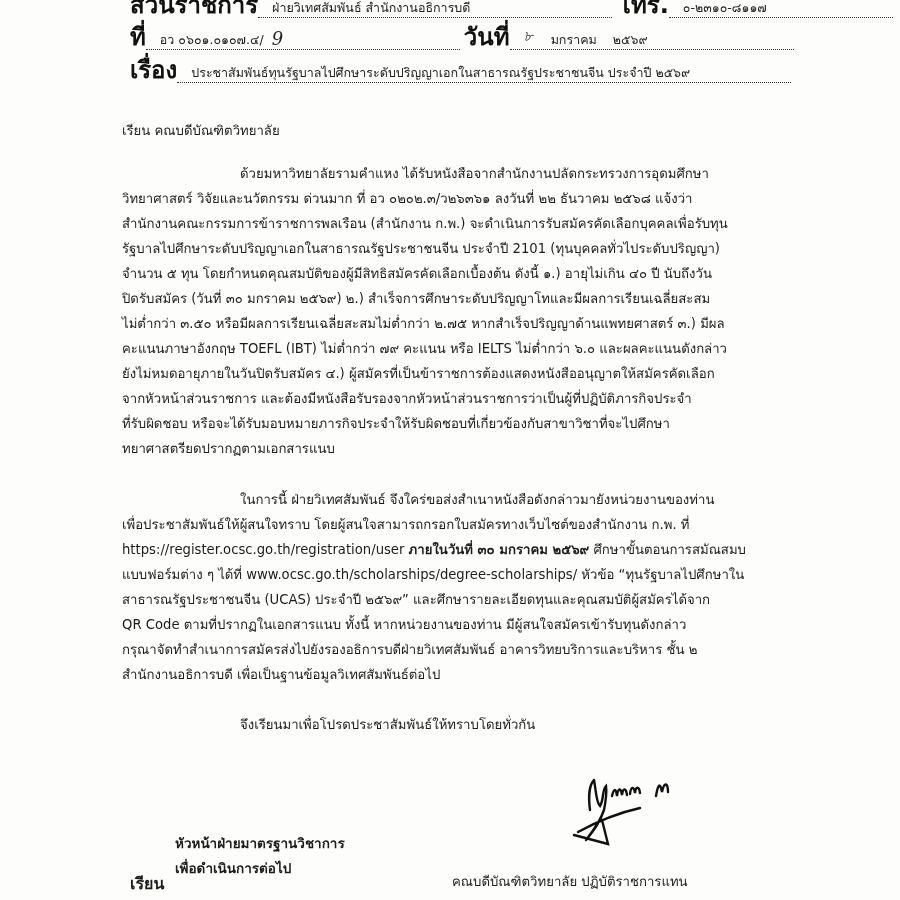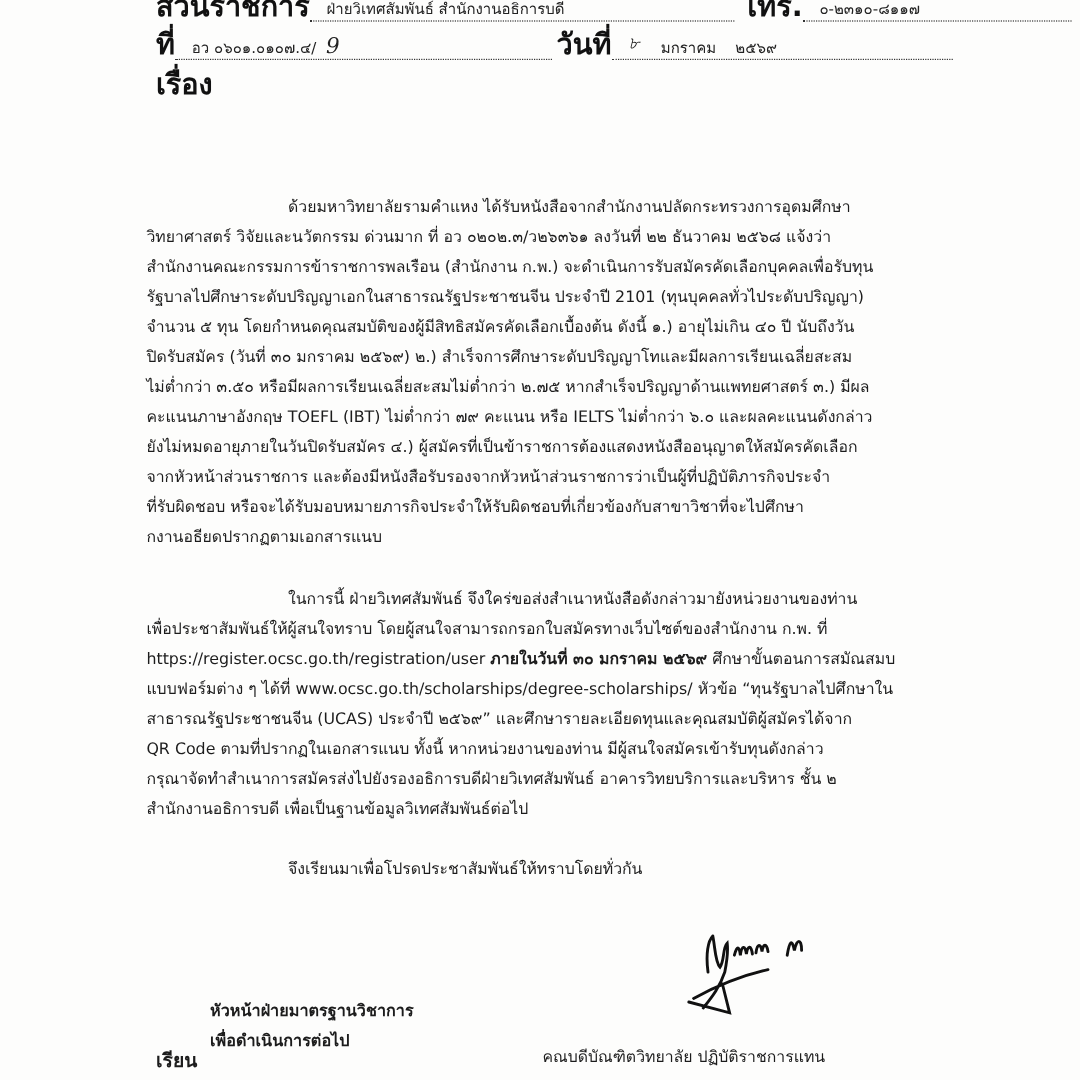--- a/index.html
+++ b/index.html
@@ -52,36 +52,40 @@
     <span class="hdr-label" style="margin-left:4px;">วันที่</span>
     <span class="hdr-dots" style="width:270px;">
       <span class="hand" style="font-size:14px;margin-right:18px;">৮</span>
       <span class="hdr-value" style="margin-right:16px;">มกราคม</span>
       <span class="hdr-value">๒๕๖๙</span>
     </span>
   </div>
 
   <div class="hdr-row" style="top:57px;">
     <span class="hdr-label">เรื่อง</span>
+    <span class="hdr-dots" style="width:600px;">
+      <span class="hdr-value">ประชาสัมพันธ์ทุนรัฐบาลไปศึกษาระดับปริญญาเอกในสาธารณรัฐประชาชนจีน ประจำปี ๒๕๖๙</span>
+    </span>
   </div>
 
+  <div class="txt left" style="top:118px;">เรียน  คณบดีบัณฑิตวิทยาลัย</div>
 
   <div>
     <div class="txt ind1" style="top:161px;">ด้วยมหาวิทยาลัยรามคำแหง ได้รับหนังสือจากสำนักงานปลัดกระทรวงการอุดมศึกษา</div>
     <div class="txt left" style="top:186px;">วิทยาศาสตร์ วิจัยและนวัตกรรม ด่วนมาก ที่ อว ๐๒๐๒.๓/ว๒๖๓๖๑ ลงวันที่ ๒๒ ธันวาคม ๒๕๖๘ แจ้งว่า</div>
     <div class="txt left" style="top:211px;">สำนักงานคณะกรรมการข้าราชการพลเรือน (สำนักงาน ก.พ.) จะดำเนินการรับสมัครคัดเลือกบุคคลเพื่อรับทุน</div>
     <div class="txt left" style="top:236px;">รัฐบาลไปศึกษาระดับปริญญาเอกในสาธารณรัฐประชาชนจีน ประจำปี 2101 (ทุนบุคคลทั่วไประดับปริญญา)</div>
     <div class="txt left" style="top:261px;">จำนวน ๕ ทุน โดยกำหนดคุณสมบัติของผู้มีสิทธิสมัครคัดเลือกเบื้องต้น ดังนี้ ๑.) อายุไม่เกิน ๔๐ ปี นับถึงวัน</div>
     <div class="txt left" style="top:286px;">ปิดรับสมัคร (วันที่ ๓๐ มกราคม ๒๕๖๙) ๒.) สำเร็จการศึกษาระดับปริญญาโทและมีผลการเรียนเฉลี่ยสะสม</div>
     <div class="txt left" style="top:311px;">ไม่ต่ำกว่า ๓.๕๐ หรือมีผลการเรียนเฉลี่ยสะสมไม่ต่ำกว่า ๒.๗๕ หากสำเร็จปริญญาด้านแพทยศาสตร์ ๓.) มีผล</div>
     <div class="txt left" style="top:336px;">คะแนนภาษาอังกฤษ TOEFL (IBT) ไม่ต่ำกว่า ๗๙ คะแนน หรือ IELTS ไม่ต่ำกว่า ๖.๐ และผลคะแนนดังกล่าว</div>
     <div class="txt left" style="top:361px;">ยังไม่หมดอายุภายในวันปิดรับสมัคร ๔.) ผู้สมัครที่เป็นข้าราชการต้องแสดงหนังสืออนุญาตให้สมัครคัดเลือก</div>
     <div class="txt left" style="top:386px;">จากหัวหน้าส่วนราชการ และต้องมีหนังสือรับรองจากหัวหน้าส่วนราชการว่าเป็นผู้ที่ปฏิบัติภารกิจประจำ</div>
     <div class="txt left" style="top:411px;">ที่รับผิดชอบ หรือจะได้รับมอบหมายภารกิจประจำให้รับผิดชอบที่เกี่ยวข้องกับสาขาวิชาที่จะไปศึกษา</div>
-    <div class="txt left" style="top:436px;">กงานอธียดปรากฏตามเอกสารแนบ</div>
+    <div class="txt left" style="top:436px;">ทยาศาสตรียดปรากฏตามเอกสารแนบ</div>
   </div>
 
   <div>
     <div class="txt ind1" style="top:487px;">ในการนี้ ฝ่ายวิเทศสัมพันธ์ จึงใคร่ขอส่งสำเนาหนังสือดังกล่าวมายังหน่วยงานของท่าน</div>
     <div class="txt left" style="top:512px;">เพื่อประชาสัมพันธ์ให้ผู้สนใจทราบ โดยผู้สนใจสามารถกรอกใบสมัครทางเว็บไซต์ของสำนักงาน ก.พ. ที่</div>
     <div class="txt left" style="top:537px;">
       <span>https://register.ocsc.go.th/registration/user</span>
       <span class="bold">ภายในวันที่ ๓๐ มกราคม ๒๕๖๙</span>
       <span>ศึกษาขั้นตอนการสมัณสมบ</span>
     </div>

